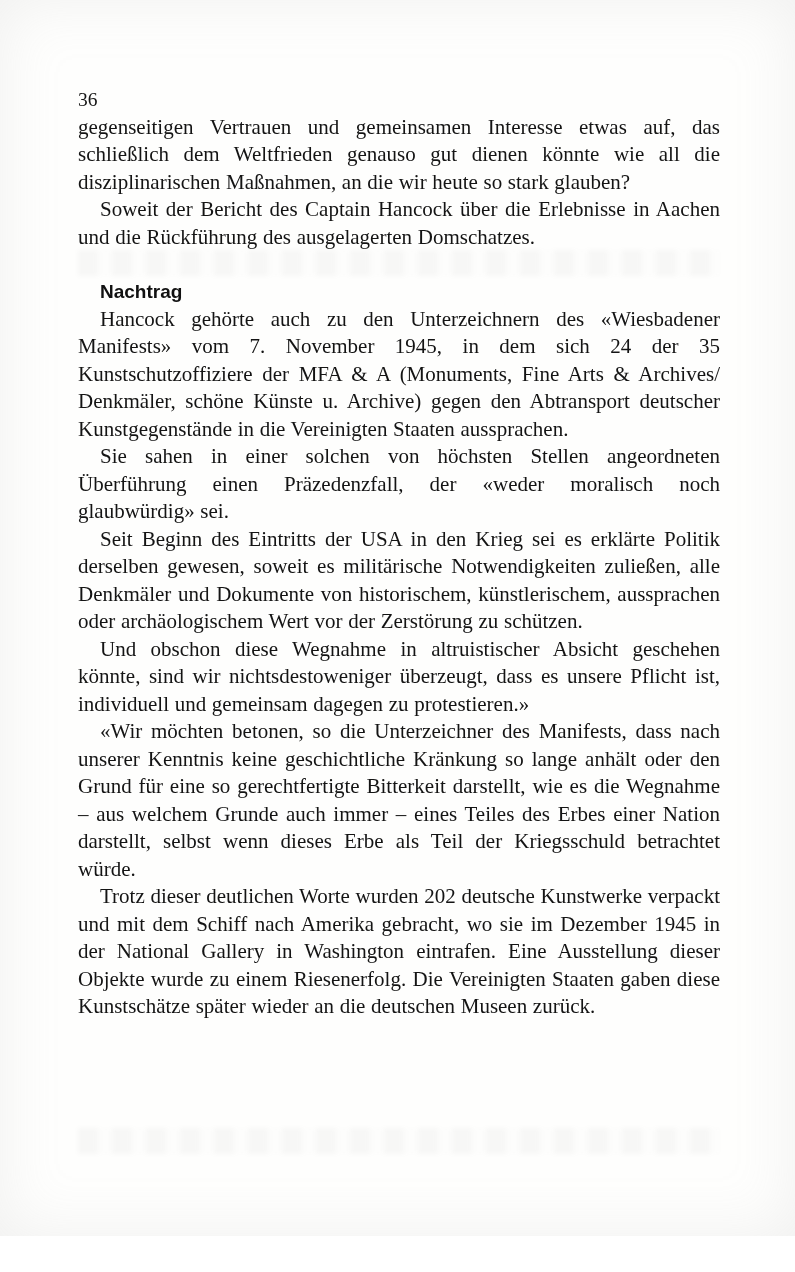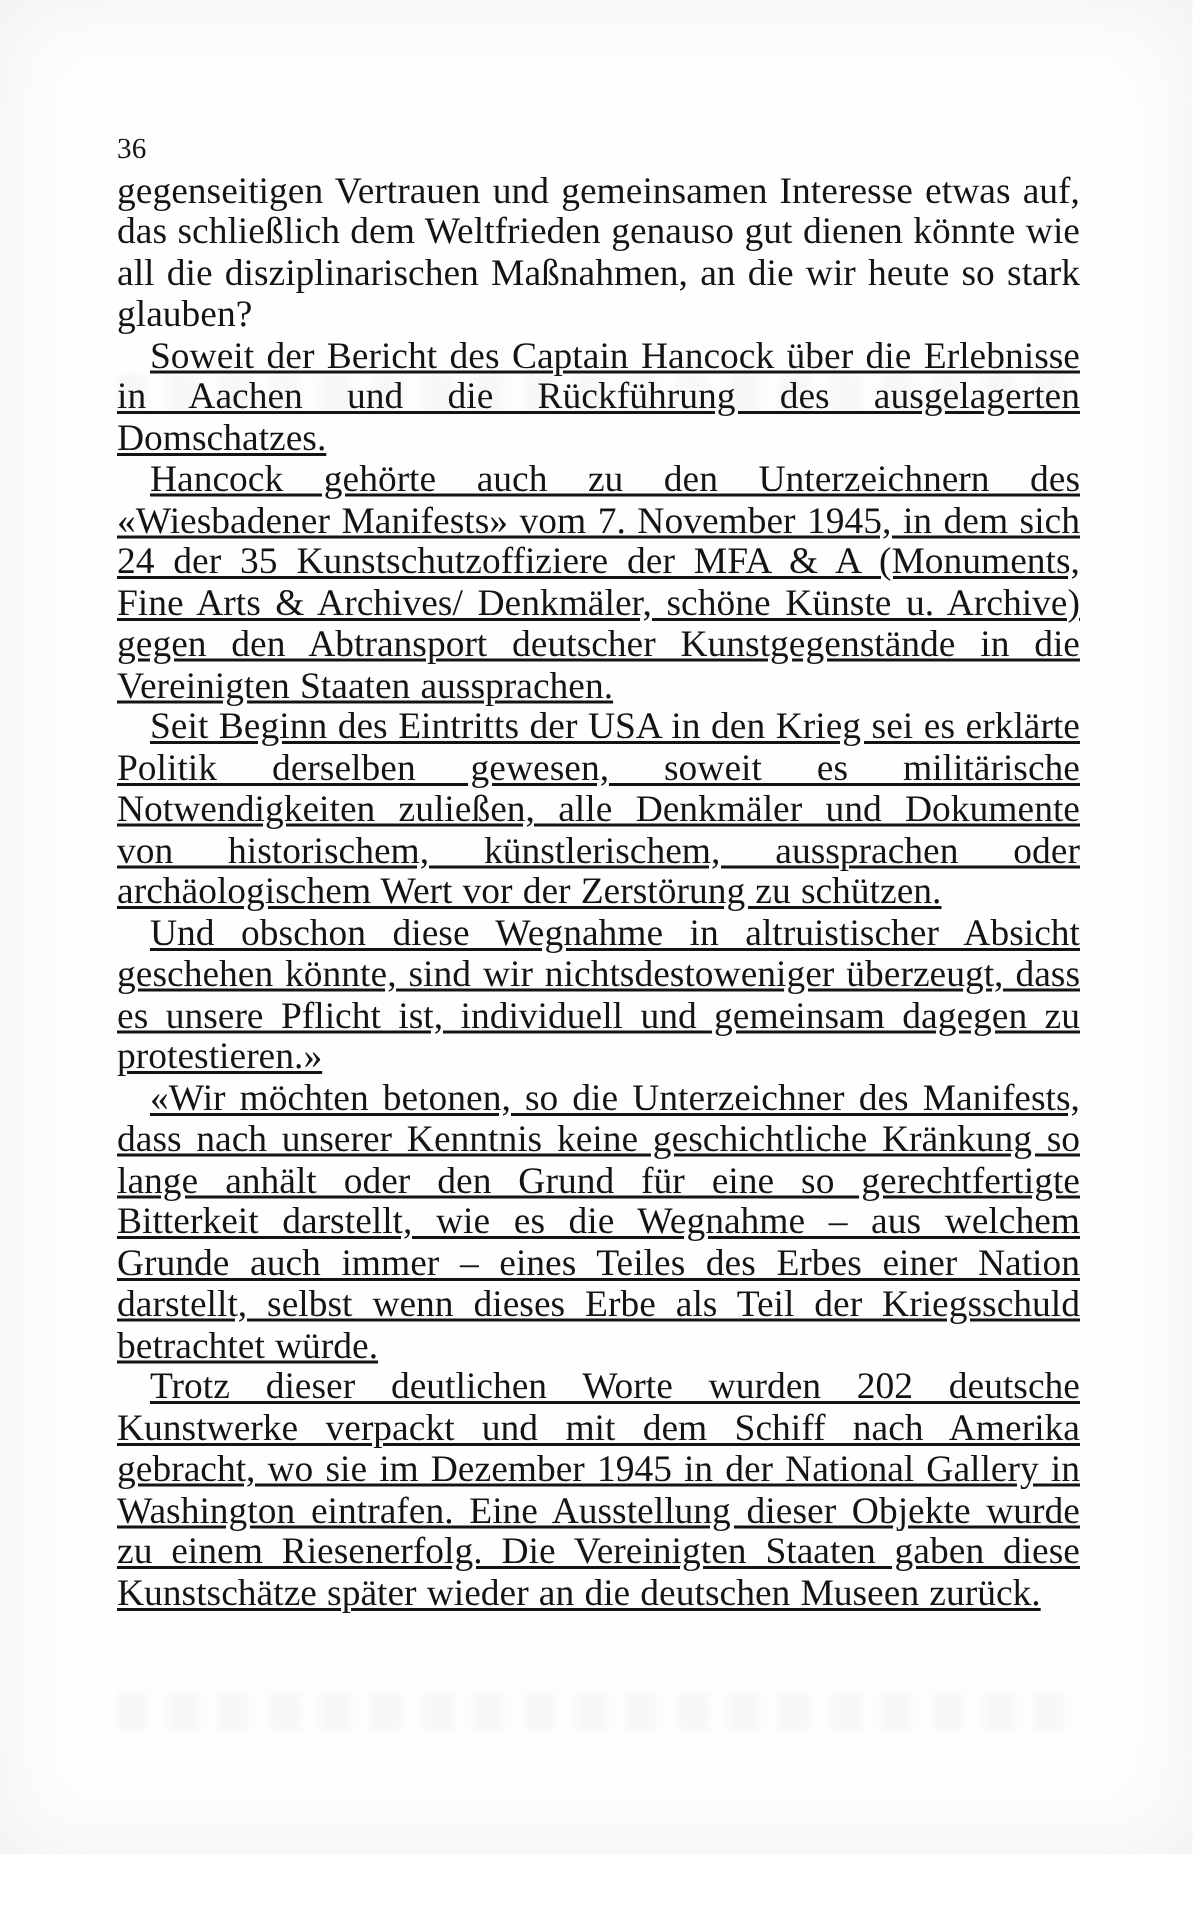--- a/index.html
+++ b/index.html
@@ -25,28 +25,27 @@
     top: 86px;
     width: 642px;
   }
   .page-number {
     font-size: 19.5px;
     line-height: 27.5px;
     margin: 0 0 0 0;
   }
   p.para {
     margin: 0;
-    font-size: 25px;
+    font-size: 21px;
     line-height: 27.5px;
     text-align: justify;
     word-spacing: 0.02em;
   }
   p.para.indent {
     text-indent: 22px;
-    text-decoration: underline;
   }
   h2.heading {
     margin: 27px 0 0 0;
     padding: 0;
     font-family: "Liberation Sans", "DejaVu Sans", sans-serif;
     font-size: 19px;
     line-height: 27.5px;
     font-weight: bold;
     text-indent: 22px;
     color: #111;
@@ -75,20 +74,22 @@
 <div class="scan-page">
 
   <div class="bleed" style="top:250px;"></div>
   <div class="bleed" style="top:1128px;"></div>
 
   <div class="text-block">
     <div class="page-number">36</div>
     <div id="content-blocks">
         <p class="para">gegenseitigen Vertrauen und gemeinsamen Interesse etwas auf, das schließlich dem Weltfrieden genauso gut dienen könnte wie all die disziplinarischen Maßnahmen, an die wir heute so stark glauben?</p>
         <p class="para indent">Soweit der Bericht des Captain Hancock über die Erlebnisse in Aachen und die Rückführung des ausgelagerten Domschatzes.</p>
+        <h2 class="heading">Nachtrag</h2>
         <p class="para indent">Hancock gehörte auch zu den Unterzeichnern des «Wiesbadener Manifests» vom 7. November 1945, in dem sich 24 der 35 Kunstschutzoffiziere der MFA &amp; A (Monuments, Fine Arts &amp; Archives/ Denkmäler, schöne Künste u. Archive) gegen den Abtransport deutscher Kunstgegenstände in die Vereinigten Staaten aussprachen.</p>
+        <p class="para indent">Sie sahen in einer solchen von höchsten Stellen angeordneten Überführung einen Präzedenzfall, der «weder moralisch noch glaubwürdig» sei.</p>
         <p class="para indent">Seit Beginn des Eintritts der USA in den Krieg sei es erklärte Politik derselben gewesen, soweit es militärische Notwendigkeiten zuließen, alle Denkmäler und Dokumente von historischem, künstlerischem, aussprachen oder archäologischem Wert vor der Zerstörung zu schützen.</p>
         <p class="para indent">Und obschon diese Wegnahme in altruistischer Absicht geschehen könnte, sind wir nichtsdestoweniger überzeugt, dass es unsere Pflicht ist, individuell und gemeinsam dagegen zu protestieren.»</p>
         <p class="para indent">«Wir möchten betonen, so die Unterzeichner des Manifests, dass nach unserer Kenntnis keine geschichtliche Kränkung so lange anhält oder den Grund für eine so gerechtfertigte Bitterkeit darstellt, wie es die Wegnahme – aus welchem Grunde auch immer – eines Teiles des Erbes einer Nation darstellt, selbst wenn dieses Erbe als Teil der Kriegsschuld betrachtet würde.</p>
         <p class="para indent">Trotz dieser deutlichen Worte wurden 202 deutsche Kunstwerke verpackt und mit dem Schiff nach Amerika gebracht, wo sie im Dezember 1945 in der National Gallery in Washington eintrafen. Eine Ausstellung dieser Objekte wurde zu einem Riesenerfolg. Die Vereinigten Staaten gaben diese Kunstschätze später wieder an die deutschen Museen zurück.</p>
       </div>
   </div>
 </div>
 
 </body></html>

